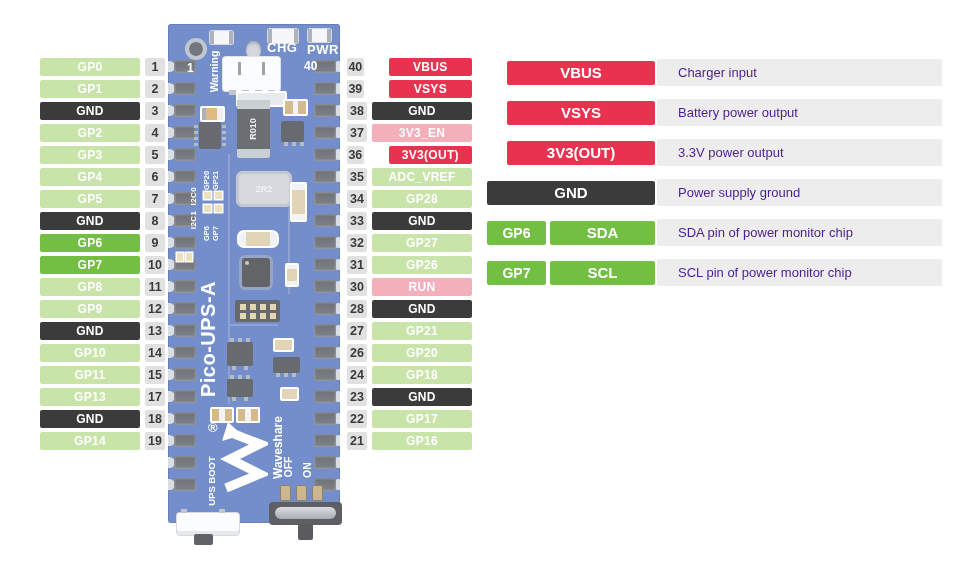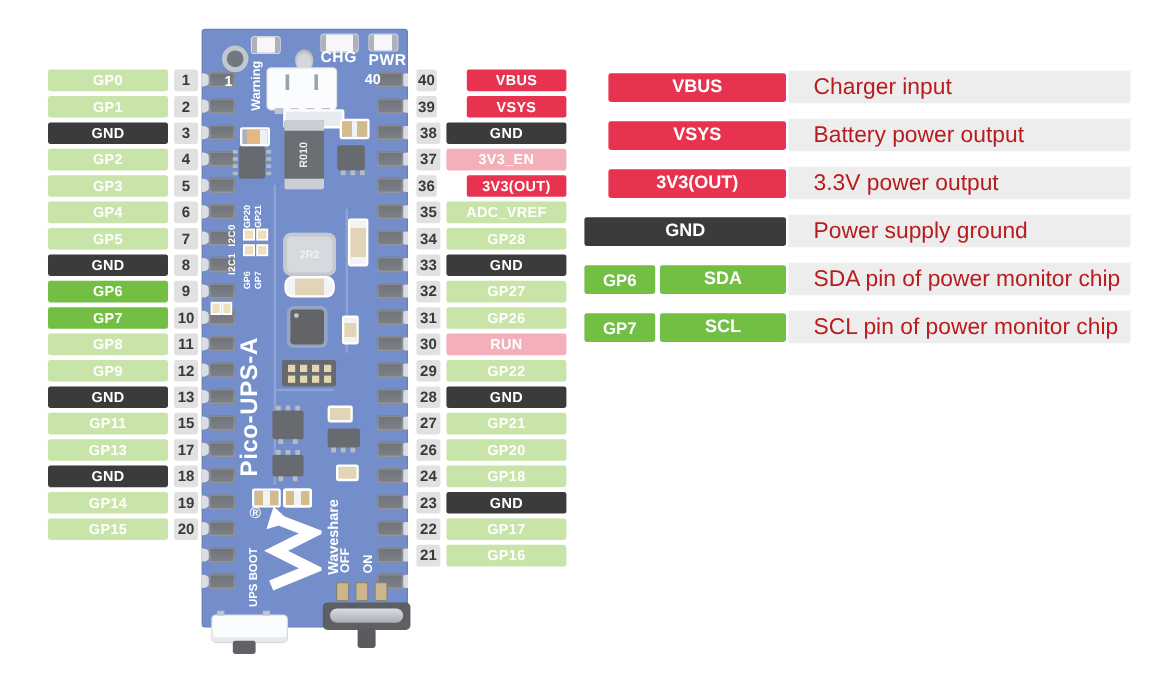--- a/index.html
+++ b/index.html
@@ -26,21 +26,21 @@
   .legend{position:absolute;left:487px;top:59px;width:455px;display:flex;flex-direction:column;gap:13px;}
   .legend-row{display:flex;height:27px;align-items:center;}
   .swatch-group{width:168px;height:24px;display:flex;gap:4px;flex:none;}
   .legend-full{flex:1;height:24px;line-height:24px;text-align:center;color:#fff;
                font-weight:bold;font-size:15px;border-radius:2px;}
   .legend-pin{width:59px;height:24px;line-height:24px;text-align:center;color:#fff;
               font-weight:bold;font-size:14px;border-radius:2px;}
   .legend-label{flex:1;height:24px;line-height:24px;text-align:center;color:#fff;
                 font-weight:bold;font-size:15px;border-radius:2px;}
   .legend-desc{flex:1;margin-left:2px;height:27px;line-height:27px;background:var(--c-descbg);
-               color:#b91c1c;font-size:19px;padding-left:21px;border-radius:1px;
+               color:#4c1d95;font-size:13px;padding-left:21px;border-radius:1px;
                white-space:nowrap;overflow:hidden;}
 
   
   .board{position:absolute;left:168px;top:24px;width:172px;height:499px;opacity:.72;}
   .board-bg{position:absolute;inset:0;background:var(--c-board);border-radius:3px;
             box-shadow:inset 0 0 0 1px rgba(10,20,60,.25);}
   .trace{position:absolute;background:rgba(255,255,255,.20);}
   .tr1{left:60px;top:130px;width:1.5px;height:250px;}
   .tr2{left:120px;top:150px;width:1.5px;height:120px;}
   .tr3{left:62px;top:300px;width:48px;height:1.5px;}
@@ -111,21 +111,21 @@
   .soic8::after{content:"";position:absolute;left:-5px;top:3px;width:4px;height:3px;background:#99a1ac;
                 box-shadow:0 6px #99a1ac,0 12px #99a1ac,0 18px #99a1ac;}
   .jpads{left:36px;top:168px;width:7px;height:7px;background:#e6d6a3;box-shadow:0 0 0 1.5px #fff,
          11px 0 #e6d6a3,11px 0 0 1.5px #fff,0 13px #e6d6a3,0 13px 0 1.5px #fff,11px 13px #e6d6a3,11px 13px 0 1.5px #fff;}
   .pads-pair{left:9px;top:229px;width:6px;height:8px;background:#e6d6a3;
              box-shadow:0 0 0 1.5px #fff,9px 0 #e6d6a3,9px 0 0 1.5px #fff;}
   .pads-row2{left:42px;top:383px;width:20px;height:12px;background:linear-gradient(90deg,#c3a25f 0 35%,#eceff2 35% 65%,#c3a25f 65%);
              border:2px solid #fff;border-radius:2px;box-shadow:26px 0 0 0 #fff;}
   .pads-row2::after{content:"";position:absolute;left:24px;top:-2px;width:20px;height:12px;border:2px solid #fff;border-radius:2px;
              background:linear-gradient(90deg,#c3a25f 0 35%,#eceff2 35% 65%,#c3a25f 65%);}
-  .inductor{left:68px;top:170px;width:44px;height:36px;background:#c7cbd1;border-radius:7px;
+  .inductor{left:68px;top:147px;width:56px;height:36px;background:#c7cbd1;border-radius:7px;
             box-shadow:inset 0 0 0 3px #aeb4bd;}
   .ind-txt{position:absolute;left:0;top:13px;width:100%;color:#fff;font-size:9px;font-weight:bold;
            text-align:center;opacity:.65;}
   .cap-v{left:122px;top:158px;width:13px;height:36px;background:#d8c49c;border:2px solid #fff;border-radius:2px;
          background-image:linear-gradient(180deg,#eceff2 0 6px,transparent 6px calc(100% - 6px),#eceff2 calc(100% - 6px));}
   .cap-h{left:69px;top:206px;width:38px;height:14px;background:#d8c49c;border:2px solid #fff;border-radius:7px;
          background-image:linear-gradient(90deg,#eceff2 0 7px,transparent 7px calc(100% - 7px),#eceff2 calc(100% - 7px));}
   .qfn{left:74px;top:234px;width:28px;height:29px;background:#26292e;border-radius:3px;
        box-shadow:0 0 0 3px rgba(150,158,168,.55);}
   .qfn::after{content:"";position:absolute;left:3px;top:3px;width:4px;height:4px;border-radius:50%;background:#aeb4bd;}
@@ -210,38 +210,38 @@
       </div>
       <div class="pin-row">
         <div class="pin-box t-gpio">GP9</div>
         <div class="pin-num">12</div>
       </div>
       <div class="pin-row">
         <div class="pin-box t-ground">GND</div>
         <div class="pin-num">13</div>
       </div>
       <div class="pin-row">
+        <div class="pin-box t-gpio">GP10</div>
+        <div class="pin-num">14</div>
+      </div>
+      <div class="pin-row">
         <div class="pin-box t-gpio">GP11</div>
         <div class="pin-num">15</div>
       </div>
       <div class="pin-row">
         <div class="pin-box t-gpio">GP13</div>
         <div class="pin-num">17</div>
       </div>
       <div class="pin-row">
         <div class="pin-box t-ground">GND</div>
         <div class="pin-num">18</div>
       </div>
       <div class="pin-row">
         <div class="pin-box t-gpio">GP14</div>
         <div class="pin-num">19</div>
-      </div>
-      <div class="pin-row">
-        <div class="pin-box t-gpio">GP15</div>
-        <div class="pin-num">20</div>
       </div>
     </div>
 
   <div class="board">
     <div class="board-bg"></div>
     <div class="trace tr1"></div>
     <div class="trace tr2"></div>
     <div class="trace tr3"></div>
     <div id="pads">
         <div class="notch l" style="top: 37px;"></div>
@@ -443,24 +443,20 @@
       </div>
       <div class="pin-row">
         <div class="pin-num">31</div>
         <div class="pin-box t-gpio">GP26</div>
       </div>
       <div class="pin-row">
         <div class="pin-num">30</div>
         <div class="pin-box t-control">RUN</div>
       </div>
       <div class="pin-row">
-        <div class="pin-num">29</div>
-        <div class="pin-box t-gpio">GP22</div>
-      </div>
-      <div class="pin-row">
         <div class="pin-num">28</div>
         <div class="pin-box t-ground">GND</div>
       </div>
       <div class="pin-row">
         <div class="pin-num">27</div>
         <div class="pin-box t-gpio">GP21</div>
       </div>
       <div class="pin-row">
         <div class="pin-num">26</div>
         <div class="pin-box t-gpio">GP20</div>

